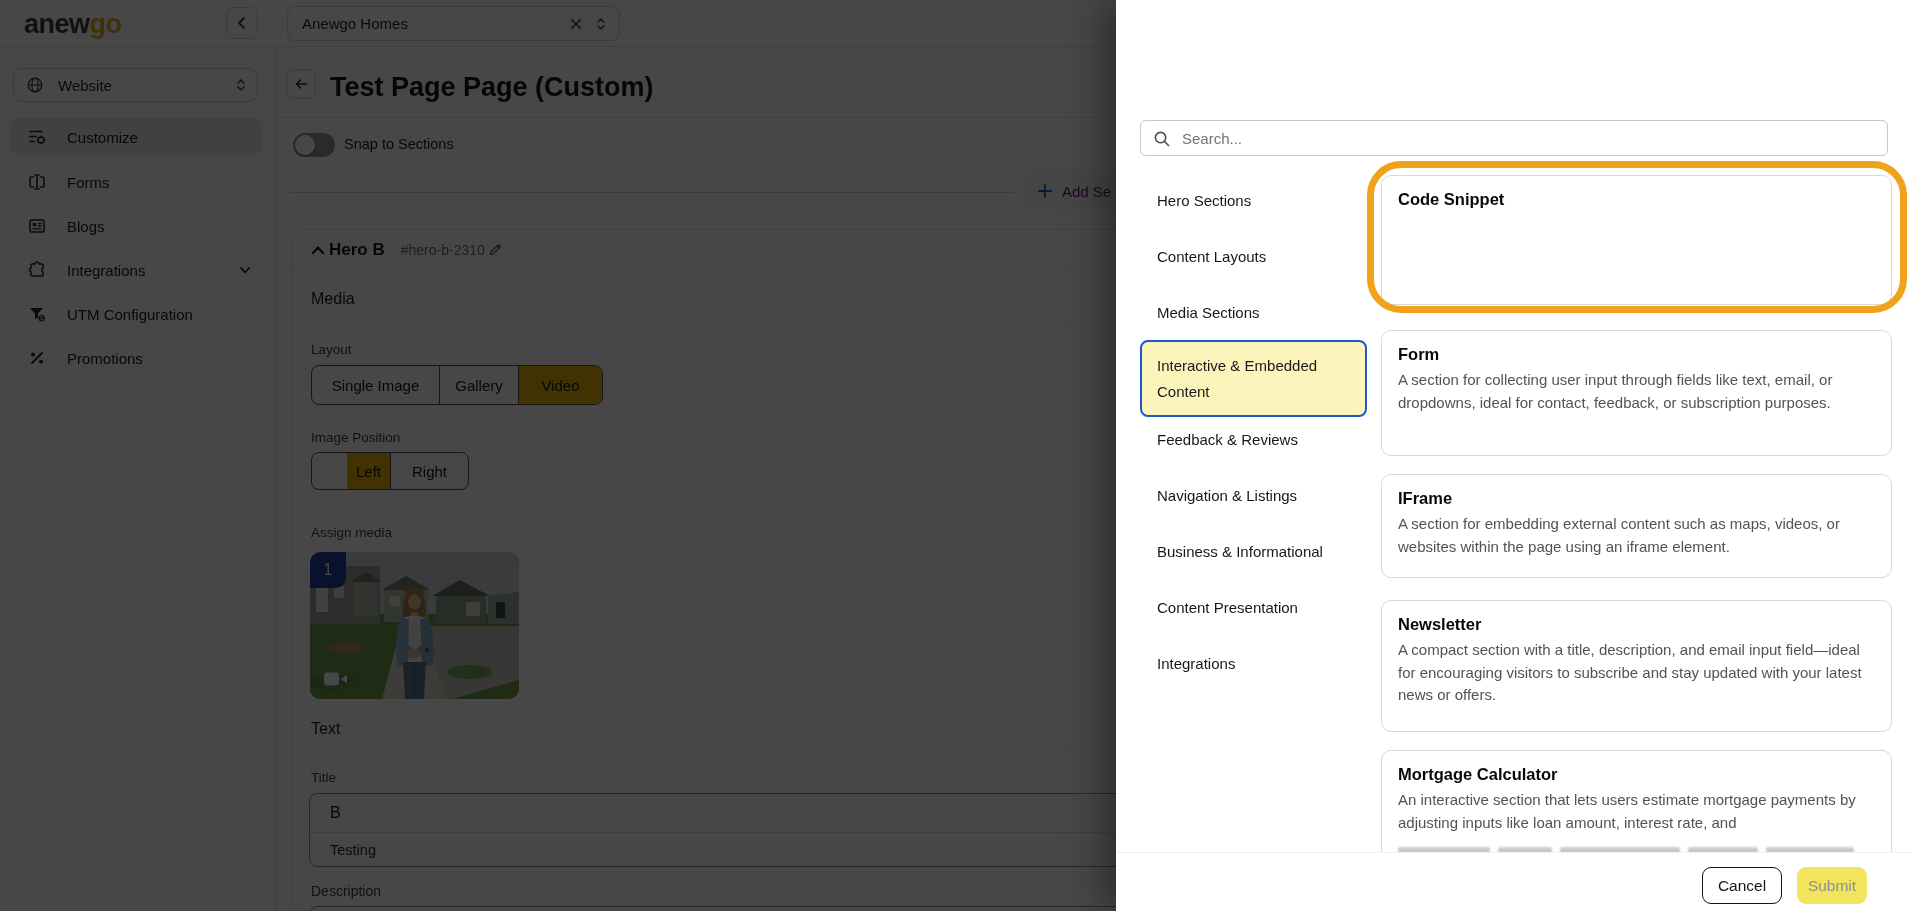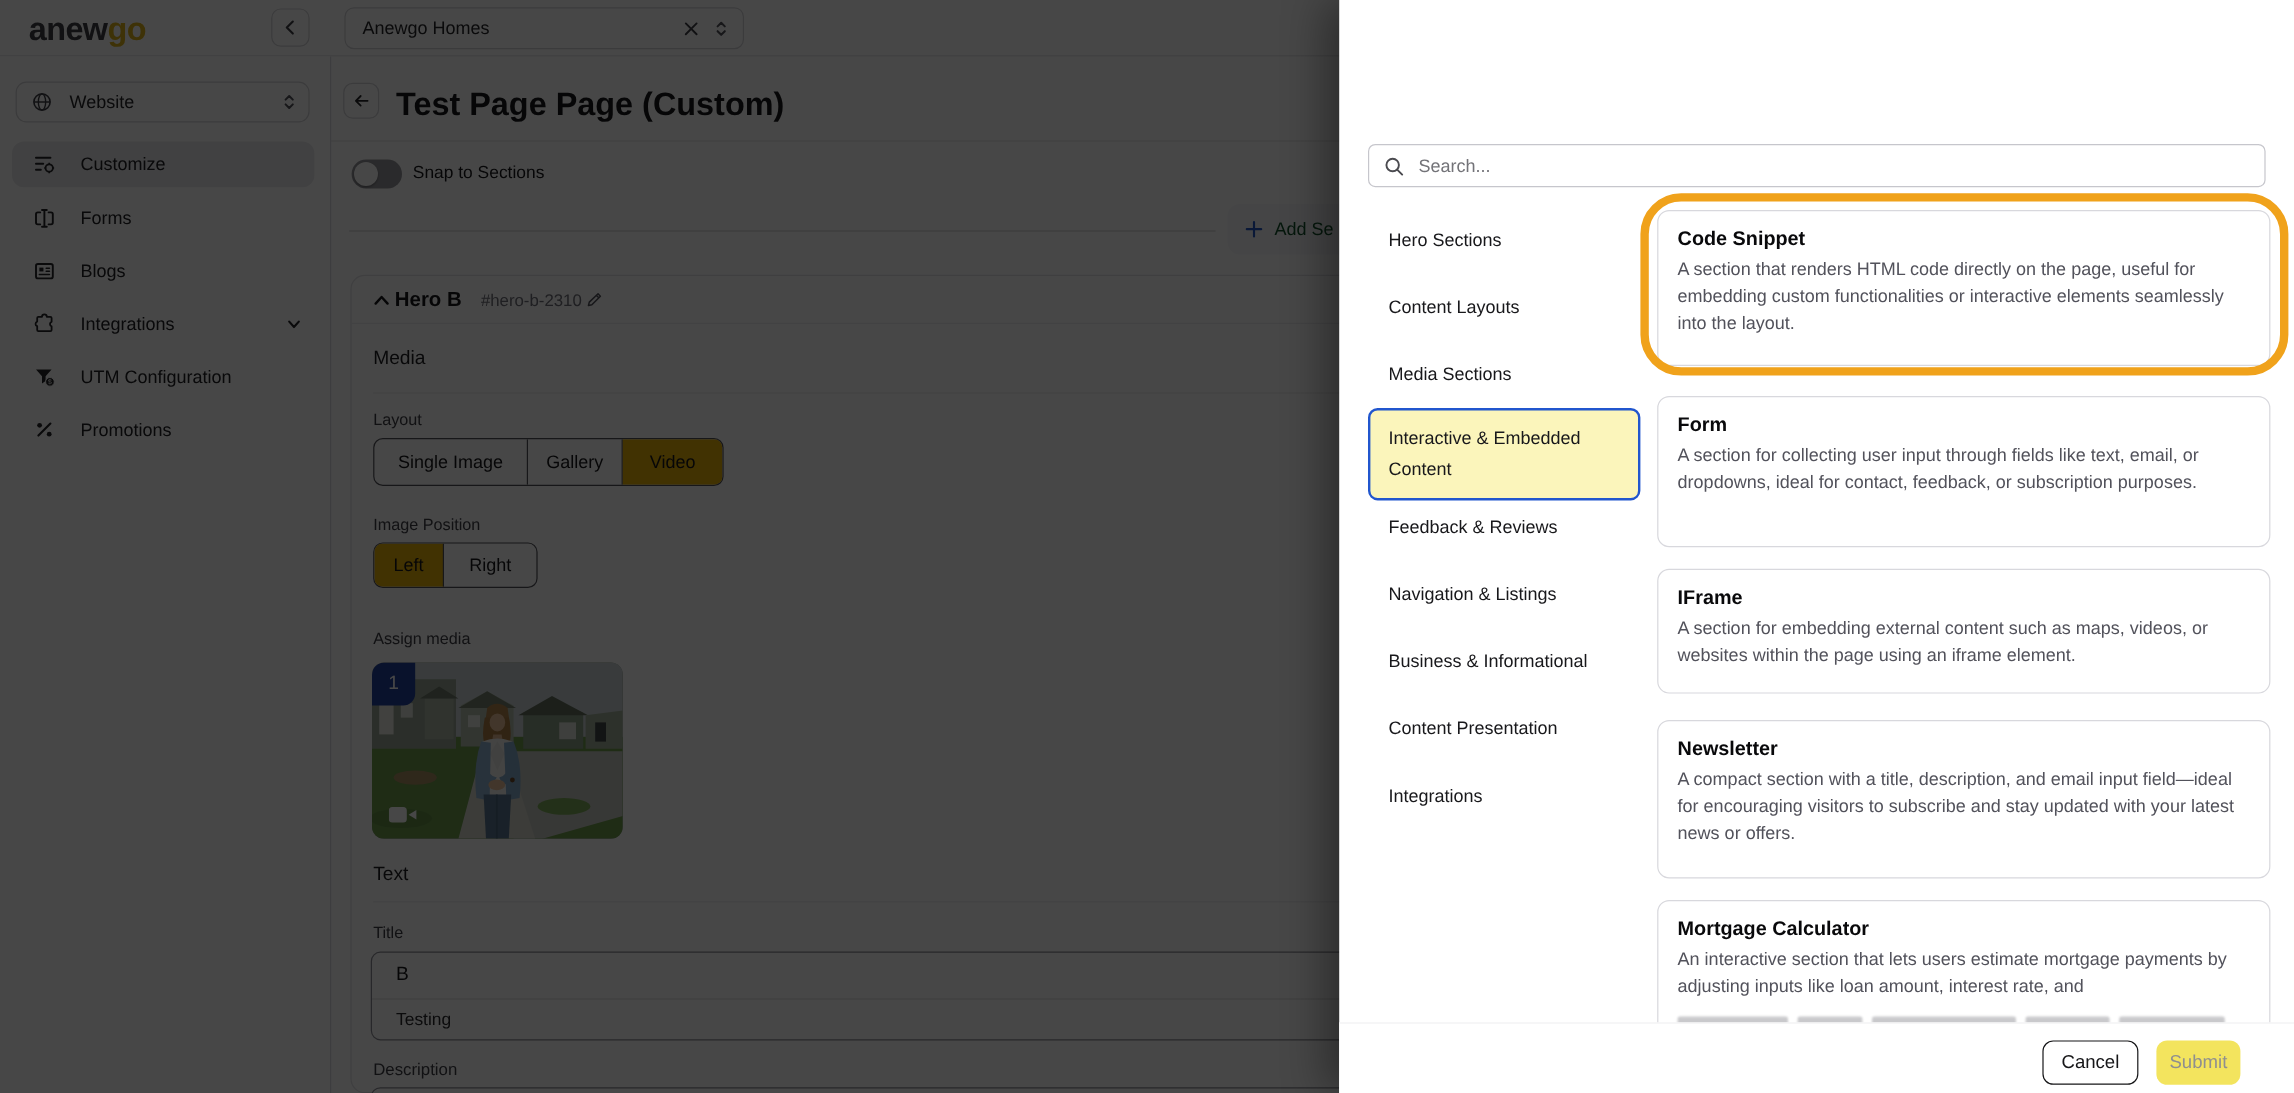--- a/index.html
+++ b/index.html
@@ -21,21 +21,21 @@
   .nav-item.active{background:#e9e9ec;}
   .nav-item .ico{width:22px;display:flex;justify-content:center;margin-right:19px;}
   .nav-item .grow{flex:1;}
 
   .main-title{position:absolute;left:330px;top:72px;font-size:27px;font-weight:600;color:#18181b;}
   .subhead-line{position:absolute;left:276px;top:117px;width:1636px;height:1px;background:#e4e4e7;}
   .toggle-track{position:absolute;left:293px;top:133px;width:42px;height:24px;border-radius:12px;background:#98989e;}
   .toggle-knob{position:absolute;left:2px;top:2px;width:20px;height:20px;border-radius:50%;background:#fdfdfd;box-shadow:0 1px 2px rgba(0,0,0,.3);}
   .toggle-label{position:absolute;left:344px;top:136px;font-size:14.5px;color:#18181b;}
   .content-divider{position:absolute;left:291px;top:192px;width:722px;height:1px;background:#d4d4d8;}
-  .add-section{position:absolute;left:1023px;top:170px;width:150px;height:42px;border-radius:10px;background:#f7f8fb;display:flex;align-items:center;padding:0 10px 0 14px;color:#14532d;font-size:15px;font-weight:500;gap:9px;}
+  .add-section{position:absolute;left:1023px;top:170px;width:150px;height:42px;border-radius:10px;background:#f7f8fb;display:flex;align-items:center;padding:0 10px 0 14px;color:#701a75;font-size:15px;font-weight:500;gap:9px;}
 
   .hero-card{position:absolute;left:292px;top:229px;width:1620px;height:682px;background:#fdfdfd;border:1px solid #e2e2e6;border-radius:12px;}
   .hero-head{position:absolute;left:0;top:0;right:0;height:40px;border-bottom:1px solid #ededf0;display:flex;align-items:center;padding-left:18px;gap:2px;}
   .hero-title{font-size:17px;font-weight:700;color:#18181b;margin-left:2px;}
   .hero-anchor{font-size:14px;color:#71717a;margin-left:14px;}
   .sec-label{position:absolute;left:18px;font-size:16px;color:#1f1f23;font-weight:500;}
   .fld-label{position:absolute;left:18px;font-size:13.5px;color:#3f3f46;text-align:right;}
   .thin-div{position:absolute;left:18px;height:1px;background:#ededf0;}
   .seg{position:absolute;left:18px;display:flex;border:1px solid #55555c;border-radius:8px;overflow:hidden;background:#fff;}
   .seg .opt{display:flex;align-items:center;justify-content:center;font-size:15px;color:#18181b;border-right:1px solid #55555c;height:100%;}
@@ -216,21 +216,21 @@
 
     <div class="fld-label" style="top:112px;">Layout</div>
     <div class="seg" style="top:135px;height:40px;">
       <div class="opt" style="width:128px;">Single Image</div>
       <div class="opt" style="width:79px;">Gallery</div>
       <div class="opt sel" style="width:83px;">Video</div>
     </div>
 
     <div class="fld-label" style="top:200px;">Image Position</div>
     <div class="seg" style="top:222px;height:38px;">
-      <div class="opt sel" style="width:58px;">Left</div>
+      <div class="opt sel" style="width:44px;margin-left:35px;">Left</div>
       <div class="opt" style="width:77px;">Right</div>
     </div>
 
     <div class="fld-label" style="top:295px;">Assign media</div>
     <div class="thumb">
       <svg width="209" height="147" viewBox="0 0 209 147">
         <rect x="0" y="0" width="209" height="70" fill="#ccd5d8"></rect>
         <rect x="0" y="62" width="209" height="85" fill="#6f9d4e"></rect>
         <polygon points="118,74 209,74 209,128 142,147 118,147" fill="#c7cac2"></polygon>
         <polygon points="0,20 12,14 70,14 70,72 0,72" fill="#9aa796"></polygon>
@@ -304,21 +304,20 @@
     <div class="cat" style="top:304px;">Media Sections</div>
     <div class="cat-selected">Interactive &amp; Embedded Content</div>
     <div class="cat" style="top:431px;">Feedback &amp; Reviews</div>
     <div class="cat" style="top:487px;">Navigation &amp; Listings</div>
     <div class="cat" style="top:543px;">Business &amp; Informational</div>
     <div class="cat" style="top:599px;">Content Presentation</div>
     <div class="cat" style="top:655px;">Integrations</div>
 
     <div class="card" style="top:175px;height:130px;">
       <div class="c-title">Code Snippet</div>
-      <div class="c-desc">A section that renders HTML code directly on the page, useful for embedding custom functionalities or interactive elements seamlessly into the layout.</div>
     </div>
     <div class="card" style="top:330px;height:126px;">
       <div class="c-title">Form</div>
       <div class="c-desc">A section for collecting user input through fields like text, email, or dropdowns, ideal for contact, feedback, or subscription purposes.</div>
     </div>
     <div class="card" style="top:474px;height:104px;">
       <div class="c-title">IFrame</div>
       <div class="c-desc">A section for embedding external content such as maps, videos, or websites within the page using an iframe element.</div>
     </div>
     <div class="card" style="top:600px;height:132px;">

